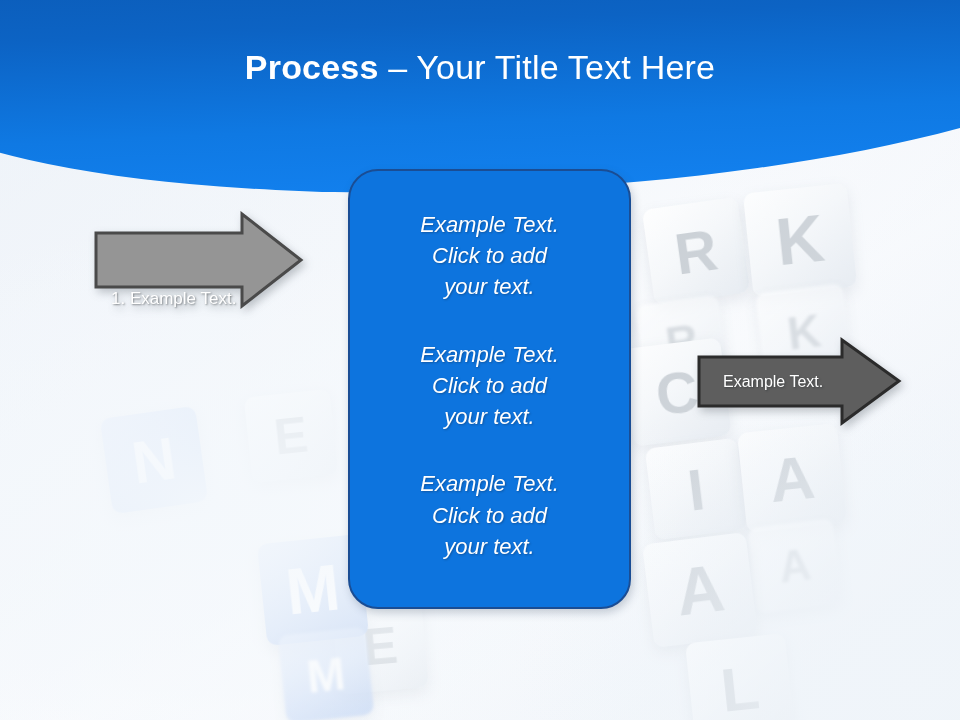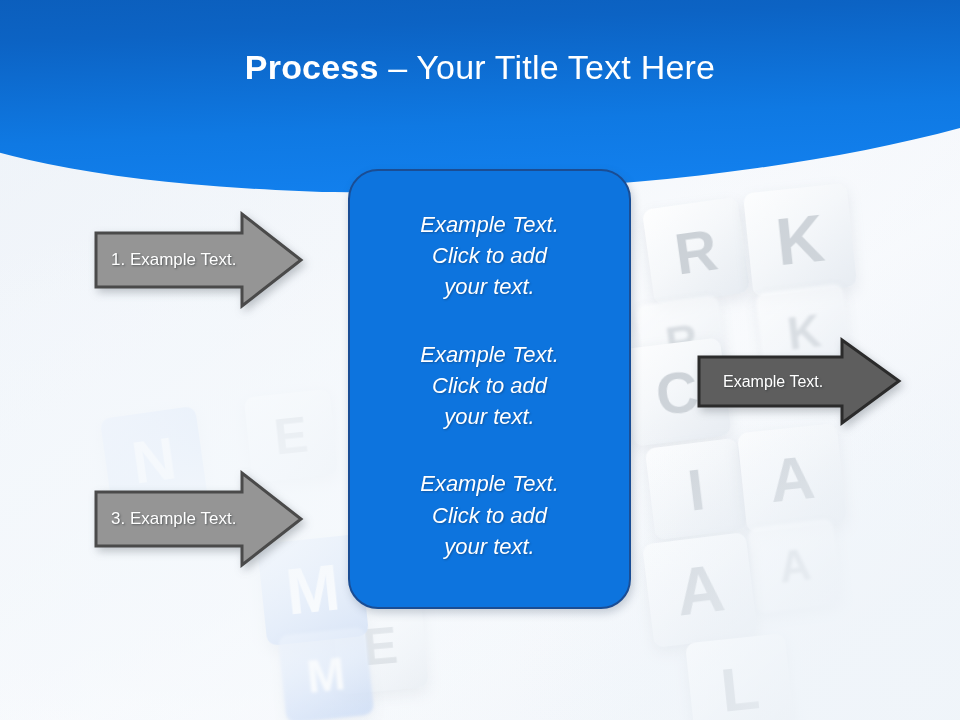--- a/index.html
+++ b/index.html
@@ -131,21 +131,21 @@
   .arrow svg { position: absolute; inset: 0; width: 100%; height: 100%; display:block; }
   .arrow .arrow-label {
     position: relative;
     z-index: 2;
     color: #ffffff;
     font-size: 17px;
     white-space: nowrap;
     text-shadow: 1px 1px 2px rgba(40,45,50,0.55);
   }
 
-  .arrow-left { width: 210px; height: 98px; }
+  .arrow-left { width: 210px; height: 98px; align-items: flex-end; }
   .arrow-left .arrow-label { margin-left: 17px; }
 
   #arrow-1 { left: 94px; top: 211px; }
   #arrow-2 { left: 94px; top: 341px; }
   #arrow-3 { left: 94px; top: 470px; }
 
   #arrow-out {
     left: 697px;
     top: 337px;
     width: 205px;
@@ -250,26 +250,20 @@
   </div>
 
   <div class="arrow arrow-left" id="arrow-1">
     <svg viewBox="0 0 210 98" preserveAspectRatio="none">
       <polygon points="2,22 148,22 148,3 207,49 148,95 148,76 2,76" fill="#959595" stroke="#4a4a4a" stroke-width="3" stroke-linejoin="miter"></polygon>
     </svg>
     <span class="arrow-label">1. Example Text.</span>
   </div>
 
 
-  <div class="arrow arrow-left" id="arrow-3">
-    <svg viewBox="0 0 210 98" preserveAspectRatio="none">
-      <polygon points="2,22 148,22 148,3 207,49 148,95 148,76 2,76" fill="#959595" stroke="#4a4a4a" stroke-width="3" stroke-linejoin="miter"></polygon>
-    </svg>
-    <span class="arrow-label">3. Example Text.</span>
-  </div>
 
   <div id="center-panel" style="background: rgb(13, 116, 222); border-color: rgb(26, 77, 148);">
     <div class="panel-block">Example Text.
 Click  to add
 your text.</div>
     <div class="panel-block">Example Text.
 Click  to add
 your text.</div>
     <div class="panel-block">Example Text.
 Click  to add

